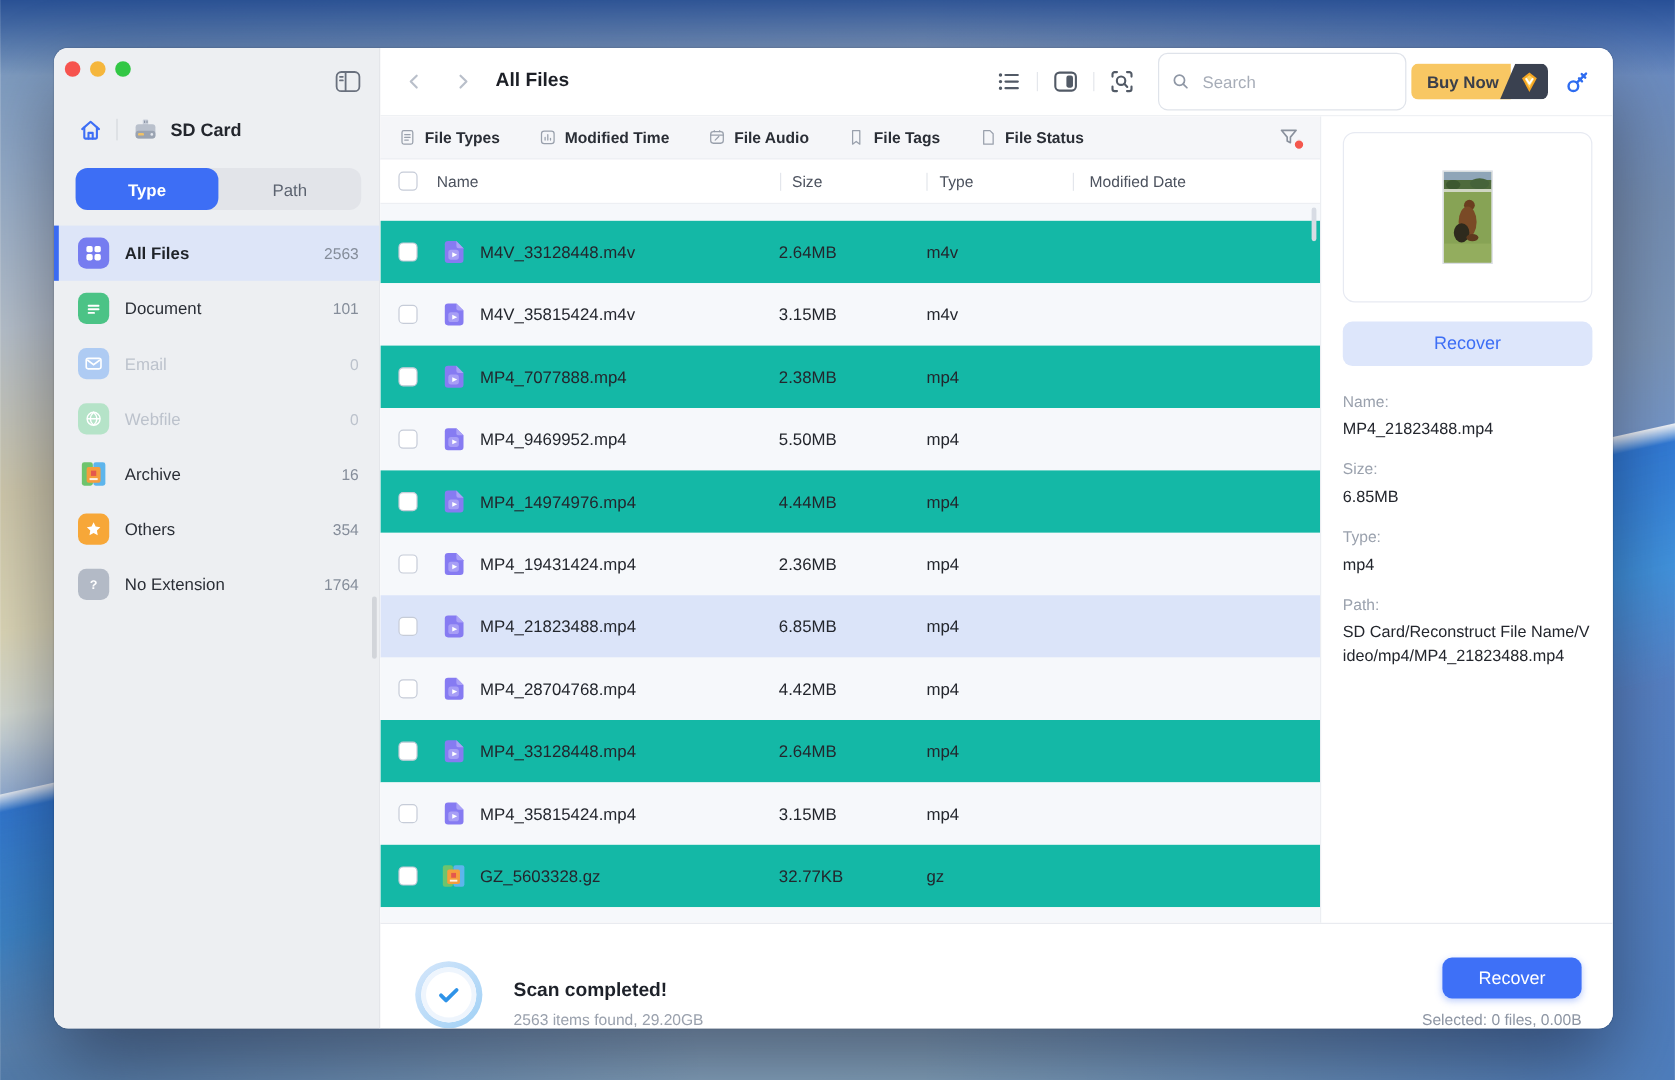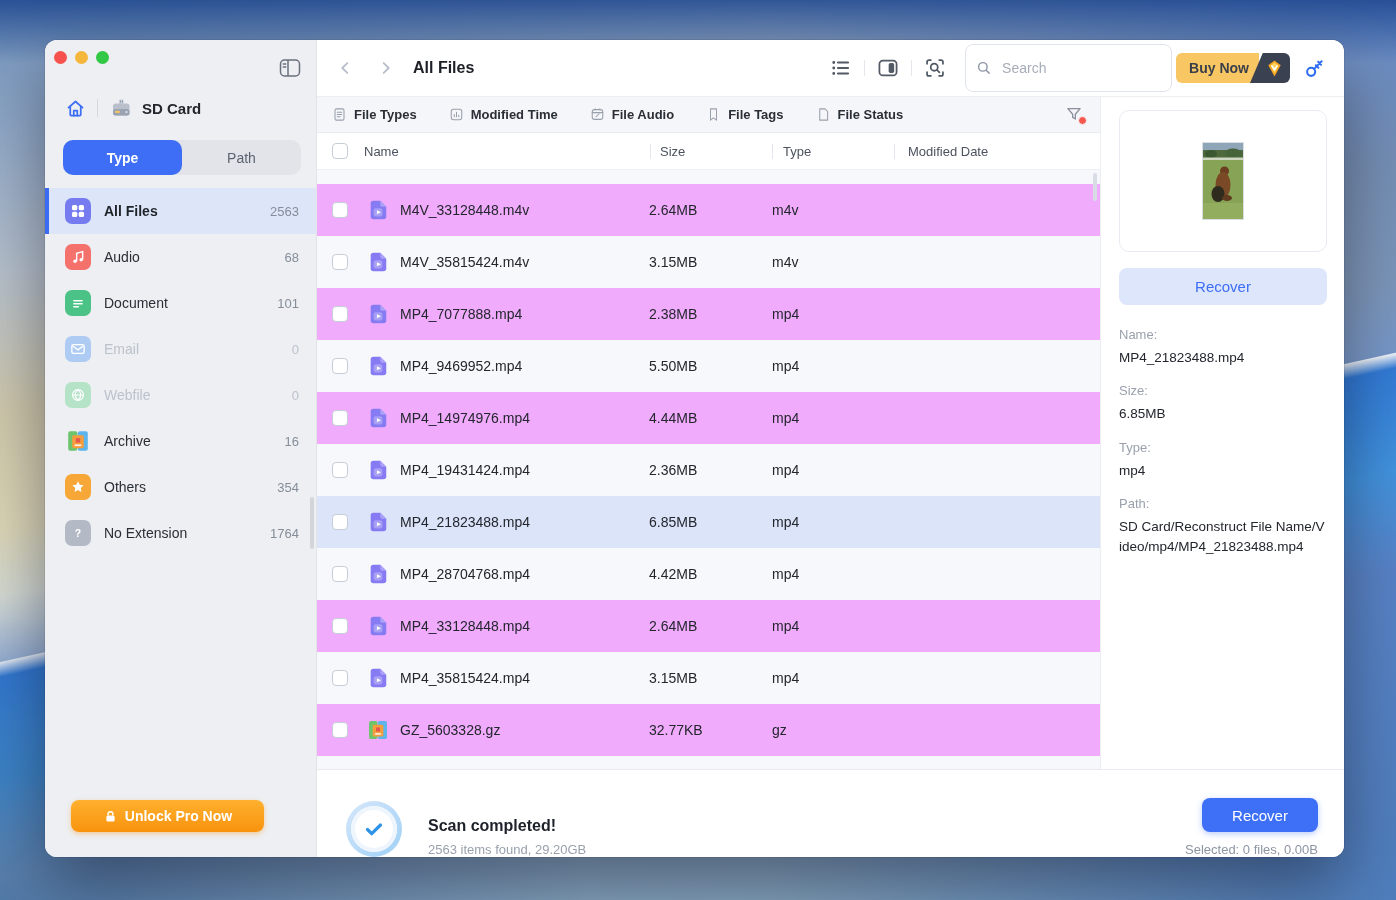--- a/index.html
+++ b/index.html
@@ -100,21 +100,21 @@
   .cb{width:16px;height:16px;border:1.5px solid #c6ccd8;border-radius:4px;background:#fff;
     flex:0 0 auto;cursor:pointer;}
   .h-name{margin-left:16px;width:286px;font-size:13px;color:#4c525e;}
   .hsep{width:1px;height:15px;background:#e3e6ec;}
   .h-size{padding-left:9px;width:121px;font-size:13px;color:#4c525e;}
   .h-type{padding-left:10px;width:121px;font-size:13px;color:#4c525e;}
   .h-date{padding-left:13px;flex:1;font-size:13px;color:#4c525e;}
   .tbody{position:relative;height:599px;overflow:hidden;}
   .strip{background:#f6f8fb;}
   .strip.top{height:14px;} .strip.bottom{height:13px;}
-  .trow{display:flex;align-items:center;height:52px;padding-left:15px;background:#f0abfc;cursor:pointer;}
+  .trow{display:flex;align-items:center;height:52px;padding-left:15px;background:#14b8a6;cursor:pointer;}
   .trow.alt{background:#f6f8fb;}
   .trow.selected{background:#dbe4f9;}
   .ficon{margin-left:19px;width:22px;height:22px;flex:0 0 auto;}
   .ficon svg{width:22px;height:22px;display:block;}
   .c-name{margin-left:11px;width:249px;font-size:14px;color:#23262d;}
   .c-size{width:123px;font-size:14px;color:#23262d;}
   .c-type{width:125px;font-size:14px;color:#23262d;}
   .c-date{flex:1;font-size:14px;color:#23262d;}
   .tb-scroll{position:absolute;right:3px;top:3px;width:4px;height:28px;border-radius:2px;background:#d8dce4;}
 
@@ -206,31 +206,20 @@
                 <rect x="13" y="4" width="7" height="7" rx="2"></rect>
                 <rect x="4" y="13" width="7" height="7" rx="2"></rect>
                 <rect x="13" y="13" width="7" height="7" rx="2"></rect>
               </g>
             </svg>
           </span>
     <span class="si-label">All Files</span>
     <span class="si-count">2563</span>
   </div>
         <div class="side-item">
-    <span class="si" style="background: rgb(245, 113, 108);">
-            <svg viewBox="0 0 24 24">
-              <path d="M10.2 17.5V7l8-2.2v10.7" stroke="#fff" stroke-width="1.9" fill="none"></path>
-              <circle cx="8" cy="17.6" r="2.3" fill="#fff"></circle>
-              <circle cx="16.2" cy="15.6" r="2.3" fill="#fff"></circle>
-            </svg>
-          </span>
-    <span class="si-label">Audio</span>
-    <span class="si-count">68</span>
-  </div>
-        <div class="side-item">
     <span class="si" style="background: rgb(75, 195, 134);">
             <svg viewBox="0 0 24 24">
               <g stroke="#fff" stroke-width="2.1" stroke-linecap="round">
                 <path d="M6.5 9h11M6.5 13h11M6.5 17h6"></path>
               </g>
             </svg>
           </span>
     <span class="si-label">Document</span>
     <span class="si-count">101</span>
   </div>
@@ -282,27 +271,20 @@
     <span class="si" style="background: rgb(179, 186, 198);">
             <svg viewBox="0 0 24 24">
               <text x="12" y="17.5" font-size="14" font-weight="bold" fill="#fff" text-anchor="middle">?</text>
             </svg>
           </span>
     <span class="si-label">No Extension</span>
     <span class="si-count">1764</span>
   </div>
       </div>
     <div class="sb-scroll"></div>
-    <div class="unlock-btn">
-      <svg viewBox="0 0 20 20">
-          <rect x="4.5" y="8.7" width="11" height="8" rx="2" fill="#fff"></rect>
-        <path d="M6.8 8.7V6.8a3.2 3.2 0 0 1 6.4 0v1.9" fill="none" stroke="#fff" stroke-width="1.9"></path>
-        </svg>
-      <span>Unlock Pro Now</span>
-    </div>
   </div>
 
   <div class="toolbar">
     <div class="nav-chevrons">
       <svg viewBox="0 0 20 20" fill="none" stroke="#b9bfca" stroke-width="2" stroke-linecap="round" stroke-linejoin="round">
           <path d="M12.5 4.5L7 10l5.5 5.5"></path>
         </svg>
       <svg viewBox="0 0 20 20" fill="none" stroke="#b9bfca" stroke-width="2" stroke-linecap="round" stroke-linejoin="round">
           <path d="M7.5 4.5L13 10l-5.5 5.5"></path>
         </svg>

